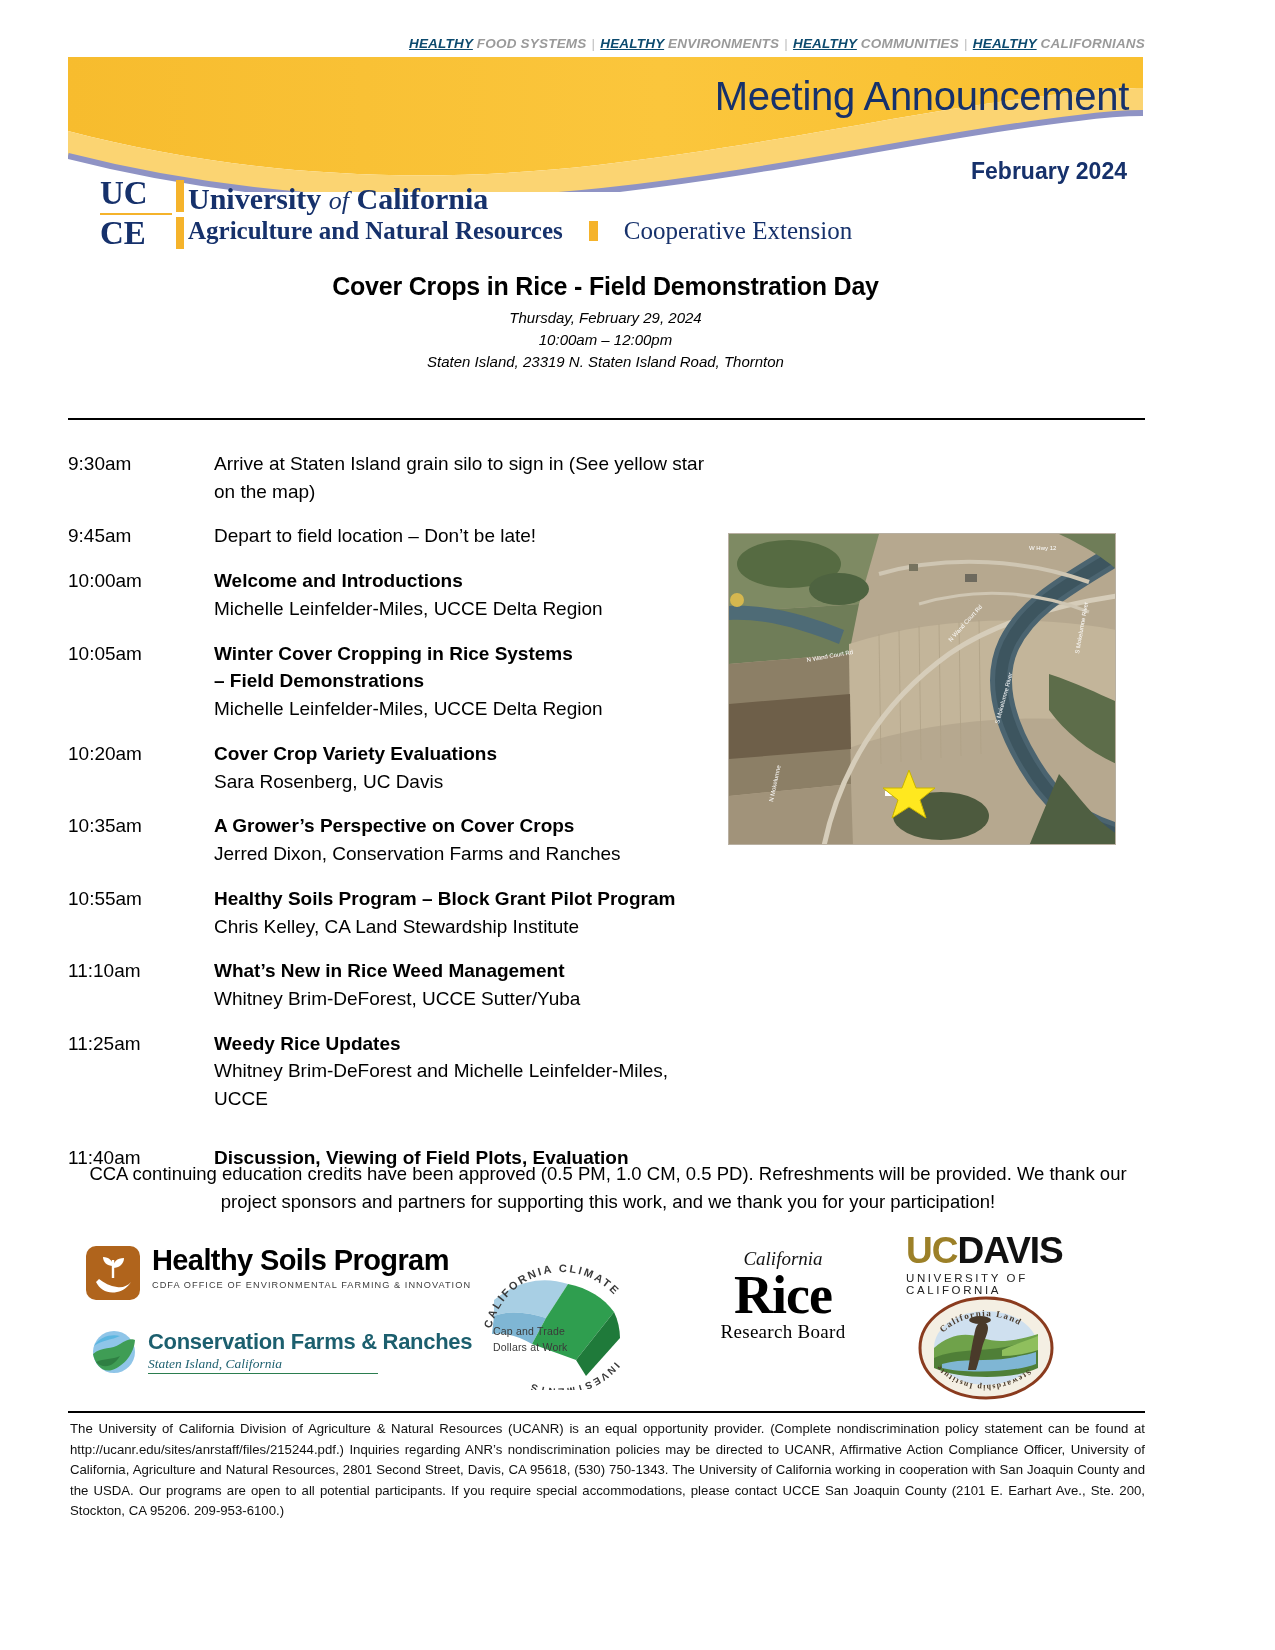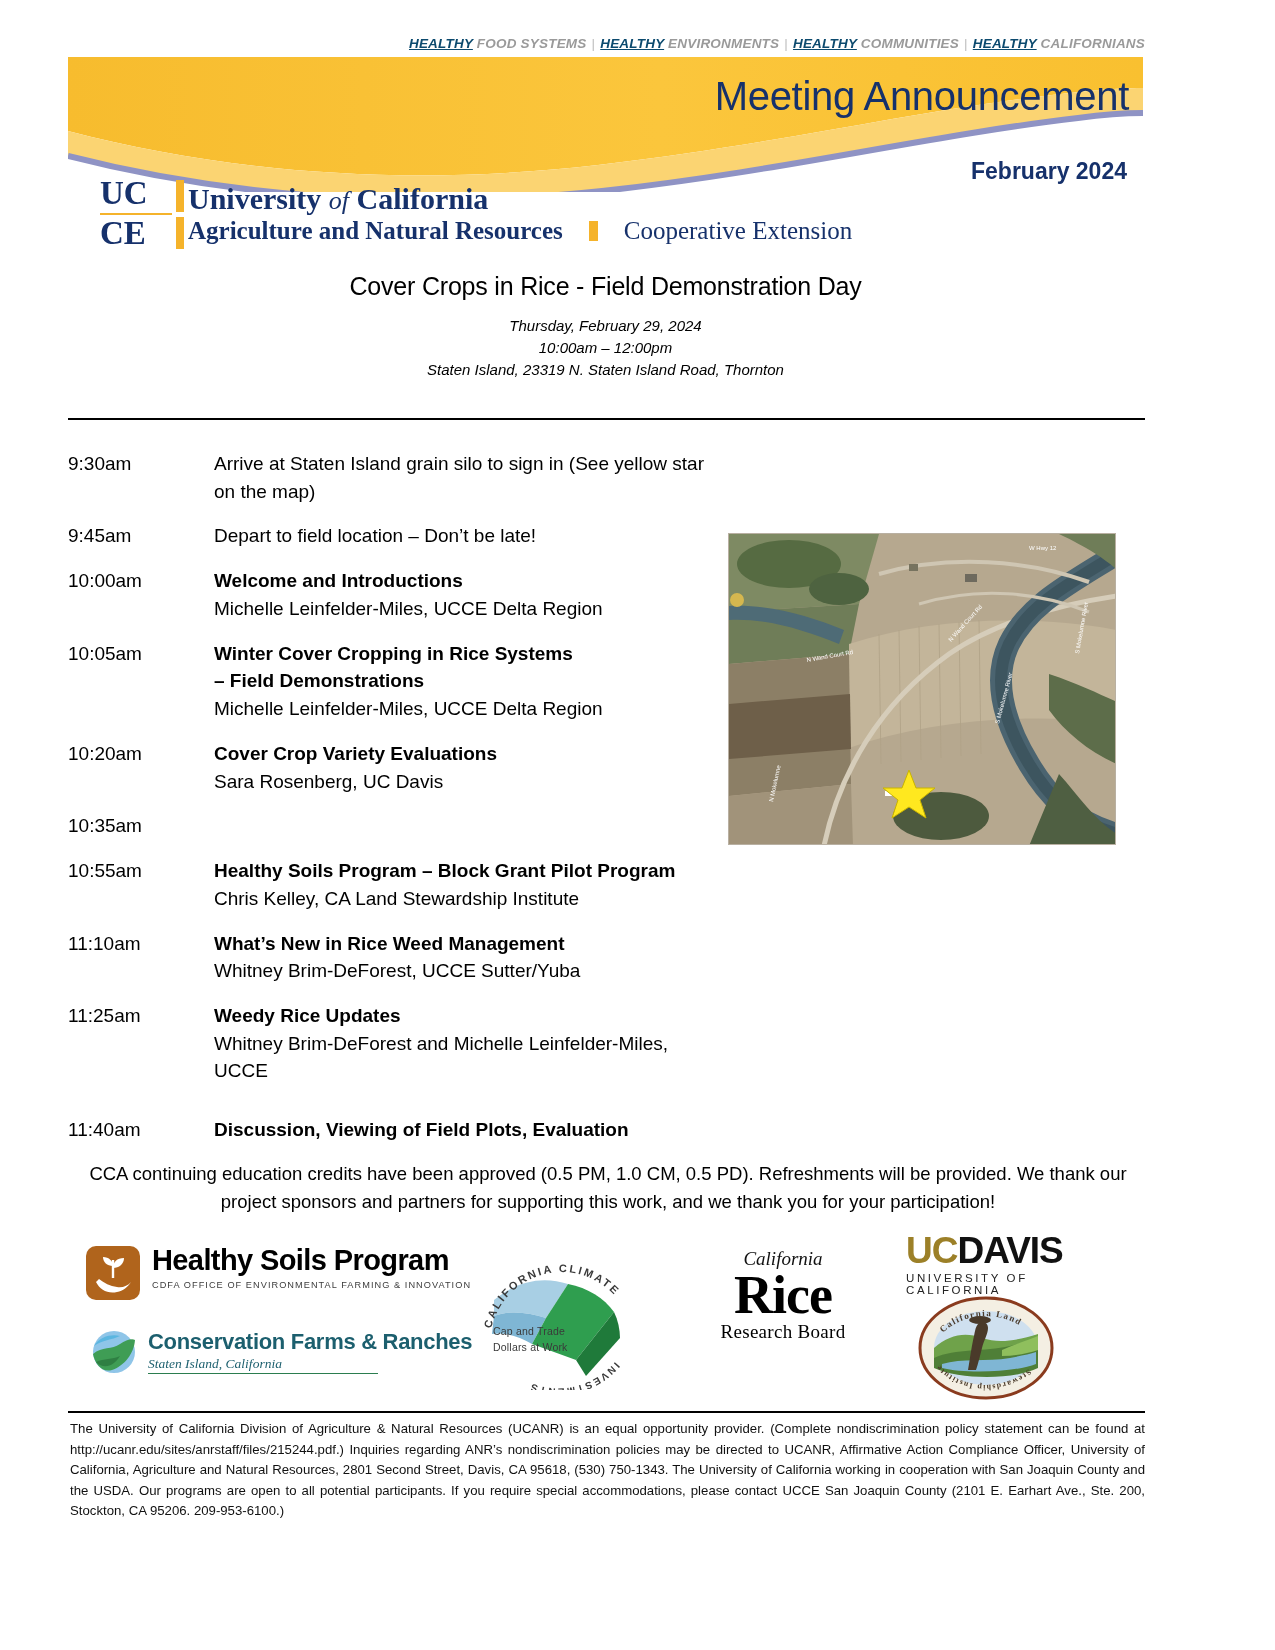--- a/index.html
+++ b/index.html
@@ -108,23 +108,23 @@
 
   
   .title-block {
     position: absolute;
     left: 68px; top: 272px;
     width: 1075px;
     text-align: center;
   }
   .event-title {
     font-size: 25px;
-    font-weight: normal;
+    font-weight: bold;
     letter-spacing: -0.2px;
-    margin-bottom: 14px;
+    margin-bottom: 6px;
   }
   .event-sub {
     font-size: 15px;
     font-style: italic;
     line-height: 1.46;
   }
   .hr-top {
     position: absolute;
     left: 68px; top: 418px;
     width: 1077px;
@@ -337,20 +337,24 @@
     <div class="agenda-row">
       <div class="agenda-time">10:20am</div>
       <div class="agenda-body">
         <div class="agenda-topic">Cover Crop Variety Evaluations</div>
         <div class="agenda-speaker">Sara Rosenberg, UC Davis</div>
       </div>
     </div>
 
     <div class="agenda-row">
       <div class="agenda-time">10:35am</div>
+      <div class="agenda-body">
+        <div class="agenda-topic">A Grower’s Perspective on Cover Crops</div>
+        <div class="agenda-speaker">Jerred Dixon, Conservation Farms and Ranches</div>
+      </div>
     </div>
 
     <div class="agenda-row">
       <div class="agenda-time">10:55am</div>
       <div class="agenda-body">
         <div class="agenda-topic">Healthy Soils Program – Block Grant Pilot Program</div>
         <div class="agenda-speaker">Chris Kelley, CA Land Stewardship Institute</div>
       </div>
     </div>
 

